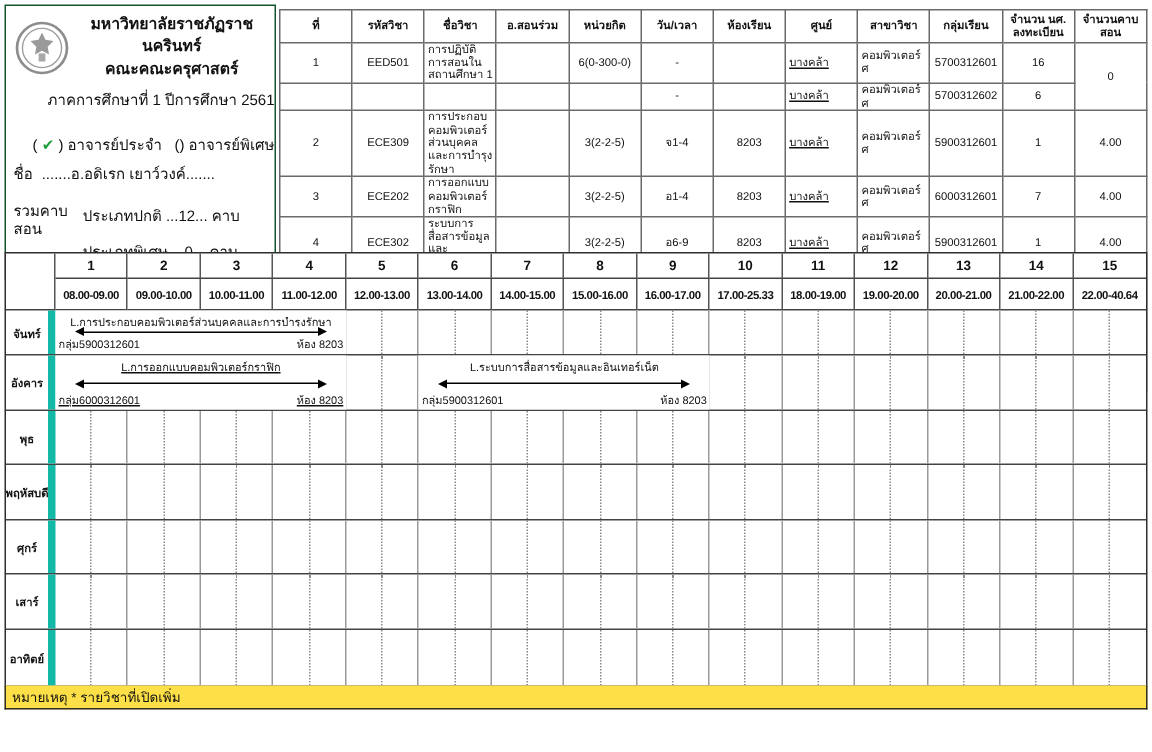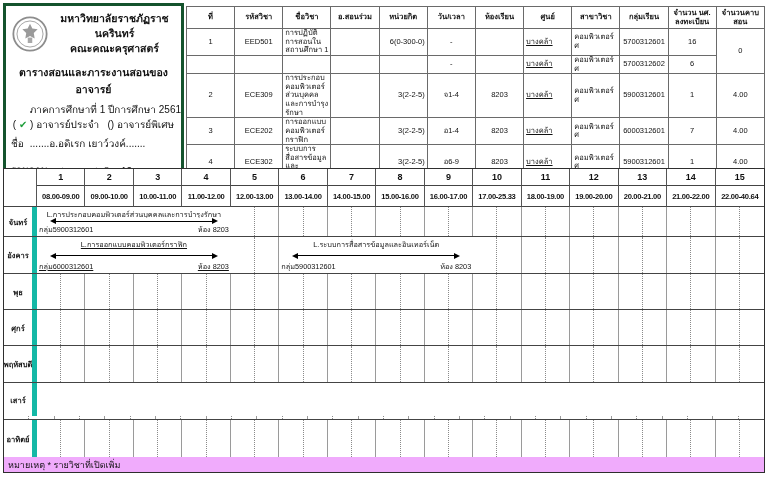--- a/index.html
+++ b/index.html
@@ -5,47 +5,47 @@
   * { margin:0; padding:0; box-sizing:border-box; }
   html,body { background:#fff; }
   .page {
     position:relative; width:768px; height:501px; background:#fff;
     font-family:"Liberation Sans","DejaVu Sans",sans-serif; color:#111;
     overflow:hidden;
   }
   
   .header-box {
     position:absolute; left:3px; top:3px; width:181px; height:184px;
-    border:3px solid #14532d; background:#fff;
+    border:1px solid #14532d; background:#fff;
   }
   .hb-top { display:flex; align-items:center; gap:4px; padding:5px 4px 0 6px; }
   .hb-logo { flex:0 0 36px; height:36px; }
   .hb-names { flex:1; text-align:center; font-weight:bold; font-size:10.5px; line-height:1.45; }
   .hb-title { text-align:center; font-weight:bold; font-size:10.5px; margin-top:7px; }
   .hb-sem   { text-align:right; font-size:10px; margin-top:4px; }
-  .hb-type  { text-align:center; font-size:10px; margin-top:0; }
+  .hb-type  { text-align:right; font-size:10px; margin-top:15px; }
   .hb-type .chk { color:#1e9e3a; font-weight:bold; }
   .hb-name  { font-size:10px; margin-top:4px; padding-left:5px; }
   .hb-name .lbl { margin-right:6px; }
   .hb-totals { display:flex; gap:10px; margin-top:13px; padding-left:5px; font-size:10px; }
   .hb-totals .tlab { line-height:1.25; }
   .hb-totals .tvals div + div { margin-top:9px; }
   
   table.course { position:absolute; left:186px; top:6px; width:579px;
     border-collapse:collapse; table-layout:fixed; }
   table.course th, table.course td {
     border:1px solid #6a6a6a; font-size:7.5px; line-height:1.15;
     padding:0 2px; height:10px; overflow:hidden; vertical-align:middle;
   }
   table.course th { height:22px; text-align:center; font-weight:bold; white-space:pre-line; }
   table.course td:nth-child(1){ text-align:center; }
   table.course td:nth-child(2){ text-align:center; }
   table.course td:nth-child(3){ text-align:left; }
   table.course td:nth-child(4){ text-align:center; }
-  table.course td:nth-child(5){ text-align:right; }
+  table.course td:nth-child(5){ text-align:center; }
   table.course td:nth-child(6){ text-align:center; }
   table.course td:nth-child(7){ text-align:center; }
   table.course td:nth-child(8){ text-align:left;text-decoration:underline; }
   table.course td:nth-child(9){ text-align:left; }
   table.course td:nth-child(10){ text-align:center; }
   table.course td:nth-child(11){ text-align:center; }
   table.course td.c-per { text-align:center; }
   
   .timetable {
     position:absolute; left:3px; top:168px; width:762px; height:290px;
@@ -91,21 +91,21 @@
   .e-arrow { display:flex; align-items:center; padding:0 11px; height:7px; }
   .e-arrow .al { flex:1; height:0; border-top:1.6px solid #000; }
   .e-arrow .ah { width:0; height:0; border-top:3.2px solid transparent; border-bottom:3.2px solid transparent; }
   .e-arrow .ah.l { border-right:6.5px solid #000; }
   .e-arrow .ah.r { border-left:6.5px solid #000; }
   .e-foot { display:flex; justify-content:space-between; font-size:7.3px; white-space:nowrap; }
   
   .note-row {
     position:absolute; left:3px; top:457px; width:762px; height:16px;
     border:1px solid #2e2e2e; border-top:none;
-    font-size:9px; padding:1px 4px; background:#f0abfc;
+    font-size:9px; padding:1px 4px; background:#fde047;
   }
   .print-footer {
     position:absolute; right:4px; top:481px; font-size:10px; color:#111;
   }
 </style>
 </head>
 <body>
 
 <div class="page">
 
@@ -115,21 +115,20 @@
         <circle cx="20" cy="20" r="18.5" fill="none" stroke="#8d8d8d" stroke-width="2"></circle>
         <circle cx="20" cy="20" r="14.5" fill="none" stroke="#9c9c9c" stroke-width="1"></circle>
         <path d="M20 8.5 l2.6 5.4 5.9 0.9 -4.3 4.2 1 5.9 -5.2-2.8 -5.2 2.8 1-5.9 -4.3-4.2 5.9-0.9 z" fill="#9a9a9a"></path>
         <rect x="17.5" y="24" width="5" height="6" fill="#a8a8a8"></rect>
       </svg>
       <div class="hb-names">
         <div>มหาวิทยาลัยราชภัฏราชนครินทร์</div>
         <div>คณะคณะครุศาสตร์</div>
       </div>
     </div>
-    <div class="hb-title">ตารางสอนและภาระงานสอนของอาจารย์</div>
     <div class="hb-sem">ภาคการศึกษาที่ 1 ปีการศึกษา 2561</div>
     <div class="hb-type">
       <span>(</span>
       <span class="chk" style="color: rgb(30, 158, 58);">✔</span>
       <span>) อาจารย์ประจำ</span>&nbsp;&nbsp;
       <span>() อาจารย์พิเศษ</span>
     </div>
     <div class="hb-name">
       <span class="lbl">ชื่อ</span><span>.......อ.อดิเรก เยาว์วงค์.......</span>
     </div>
@@ -526,20 +525,57 @@
               <div class="hc hr"></div>
               <div class="hc"></div>
               <div class="hc hr"></div>
               <div class="hc"></div>
               <div class="hc hr"></div>
               <div class="hc"></div>
               <div class="hc hr"></div>
             </div>
           </div>
         </div>
+        <div class="day-row" style="height: 37px;">
+          <div class="day-label">พฤหัสบดี</div>
+          <div class="day-hours">
+            <div class="half-grid">
+              <div class="hc"></div>
+              <div class="hc hr"></div>
+              <div class="hc"></div>
+              <div class="hc hr"></div>
+              <div class="hc"></div>
+              <div class="hc hr"></div>
+              <div class="hc"></div>
+              <div class="hc hr"></div>
+              <div class="hc"></div>
+              <div class="hc hr"></div>
+              <div class="hc"></div>
+              <div class="hc hr"></div>
+              <div class="hc"></div>
+              <div class="hc hr"></div>
+              <div class="hc"></div>
+              <div class="hc hr"></div>
+              <div class="hc"></div>
+              <div class="hc hr"></div>
+              <div class="hc"></div>
+              <div class="hc hr"></div>
+              <div class="hc"></div>
+              <div class="hc hr"></div>
+              <div class="hc"></div>
+              <div class="hc hr"></div>
+              <div class="hc"></div>
+              <div class="hc hr"></div>
+              <div class="hc"></div>
+              <div class="hc hr"></div>
+              <div class="hc"></div>
+              <div class="hc hr"></div>
+            </div>
+          </div>
+        </div>
         <div class="day-row" style="height: 36px;">
           <div class="day-label">ศุกร์</div>
           <div class="day-hours">
             <div class="half-grid">
               <div class="hc"></div>
               <div class="hc hr"></div>
               <div class="hc"></div>
               <div class="hc hr"></div>
               <div class="hc"></div>
               <div class="hc hr"></div>
@@ -564,57 +600,20 @@
               <div class="hc"></div>
               <div class="hc hr"></div>
               <div class="hc"></div>
               <div class="hc hr"></div>
               <div class="hc"></div>
               <div class="hc hr"></div>
             </div>
           </div>
         </div>
         <div class="day-row" style="height: 37px;">
-          <div class="day-label">พฤหัสบดี</div>
-          <div class="day-hours">
-            <div class="half-grid">
-              <div class="hc"></div>
-              <div class="hc hr"></div>
-              <div class="hc"></div>
-              <div class="hc hr"></div>
-              <div class="hc"></div>
-              <div class="hc hr"></div>
-              <div class="hc"></div>
-              <div class="hc hr"></div>
-              <div class="hc"></div>
-              <div class="hc hr"></div>
-              <div class="hc"></div>
-              <div class="hc hr"></div>
-              <div class="hc"></div>
-              <div class="hc hr"></div>
-              <div class="hc"></div>
-              <div class="hc hr"></div>
-              <div class="hc"></div>
-              <div class="hc hr"></div>
-              <div class="hc"></div>
-              <div class="hc hr"></div>
-              <div class="hc"></div>
-              <div class="hc hr"></div>
-              <div class="hc"></div>
-              <div class="hc hr"></div>
-              <div class="hc"></div>
-              <div class="hc hr"></div>
-              <div class="hc"></div>
-              <div class="hc hr"></div>
-              <div class="hc"></div>
-              <div class="hc hr"></div>
-            </div>
-          </div>
-        </div>
-        <div class="day-row" style="height: 37px; flex-direction: column;">
           <div class="day-label">เสาร์</div>
           <div class="day-hours">
             <div class="half-grid">
               <div class="hc"></div>
               <div class="hc hr"></div>
               <div class="hc"></div>
               <div class="hc hr"></div>
               <div class="hc"></div>
               <div class="hc hr"></div>
               <div class="hc"></div>

